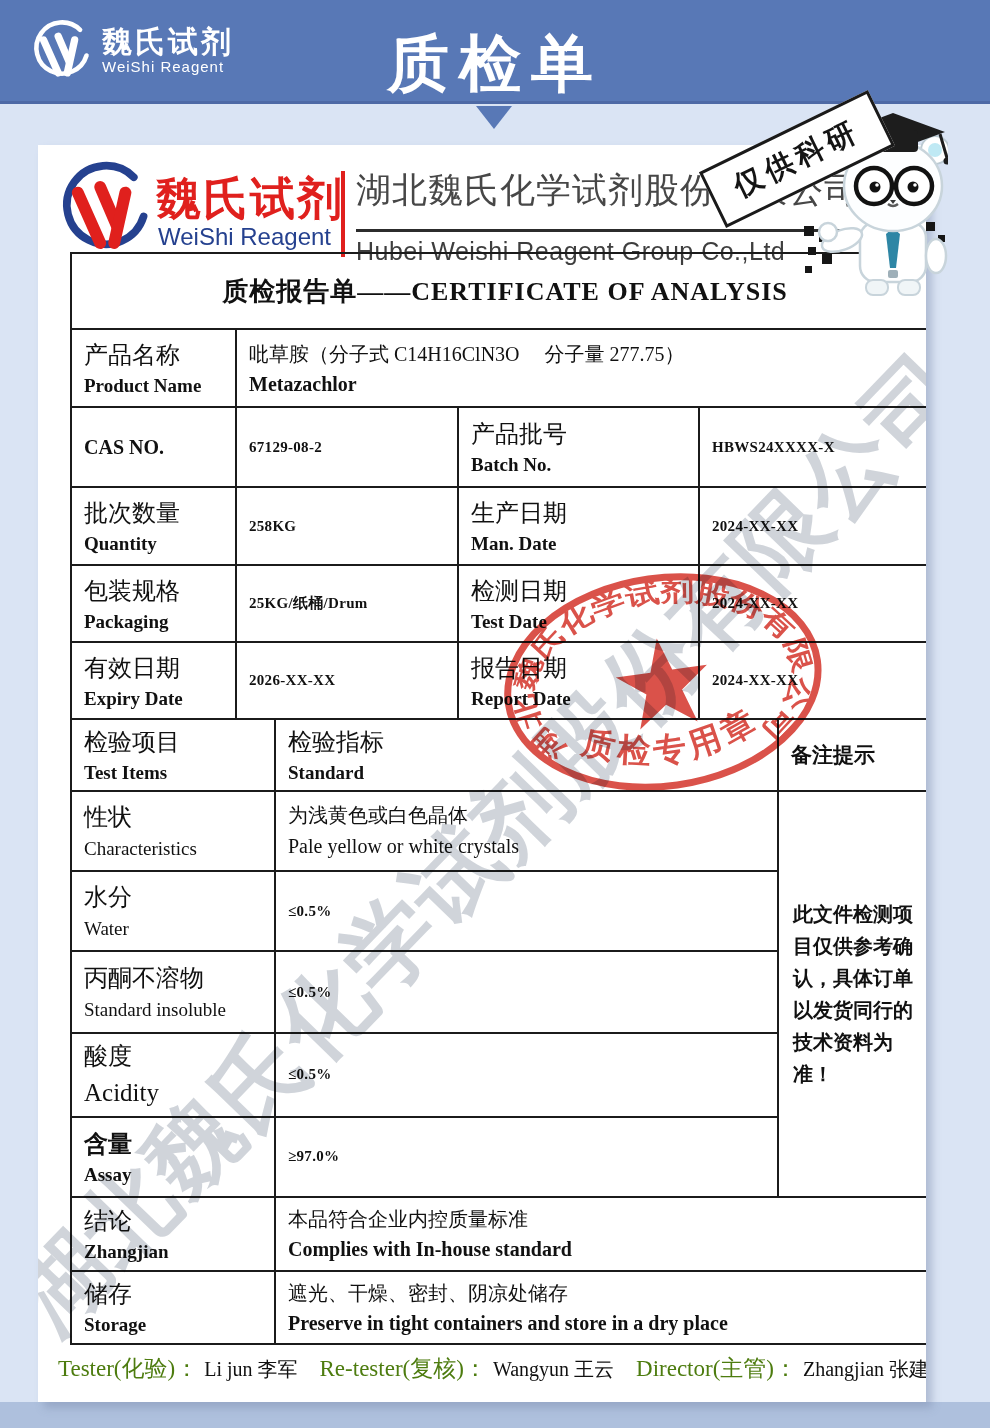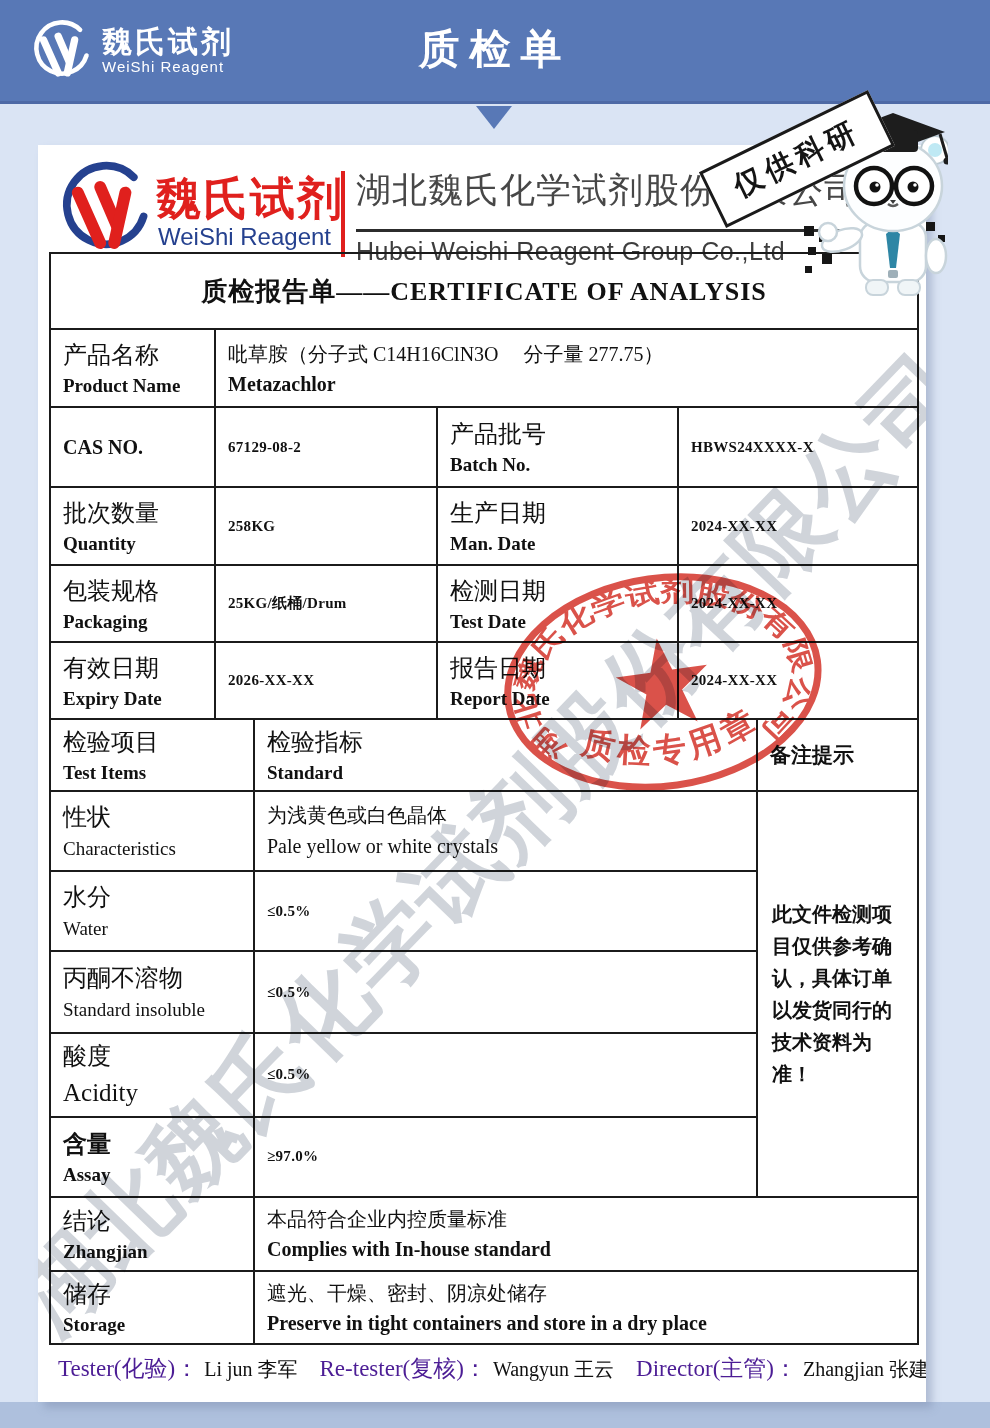--- a/index.html
+++ b/index.html
@@ -11,21 +11,21 @@
   .band { position:absolute; left:0; top:0; width:990px; height:104px;
           background:#5878b6; border-bottom:3px solid #4d69a5; z-index:4; }
   .band-tip { position:absolute; left:476px; top:106px; width:0; height:0;
           border-left:18px solid transparent; border-right:18px solid transparent;
           border-top:23px solid #5878b6; z-index:4; }
   .band-logo { position:absolute; left:28px; top:18px; display:flex; align-items:center; gap:10px; }
   .band-logo-cn { font-family:"Liberation Sans",sans-serif; font-weight:bold; font-size:30px;
           color:#fff; letter-spacing:3px; line-height:1.1; }
   .band-logo-en { font-family:"Liberation Sans",sans-serif; font-size:15px; color:#fff; letter-spacing:1px; }
   .band-title { position:absolute; left:0; right:0; top:22px; text-align:center;
-          font-family:"Liberation Sans",sans-serif; font-weight:bold; font-size:41px;
+          font-family:"Liberation Sans",sans-serif; font-weight:bold; font-size:62px;
           color:#fff; letter-spacing:10px; }
 
   
   .bottom-band { position:absolute; left:0; top:1402px; width:990px; height:26px; background:#aec0dd; z-index:2; }
 
   
   .card { position:absolute; left:38px; top:145px; width:888px; height:1257px; background:#ffffff;
           overflow:hidden; z-index:5; box-shadow:6px 6px 8px rgba(125,140,172,.45); }
 
   
@@ -42,39 +42,39 @@
   .doc-logo-en { position:absolute; left:120px; top:78px; font-family:"Liberation Sans",sans-serif;
           font-size:24px; color:#25418f; }
   .red-divider { position:absolute; left:303px; top:26px; width:4px; height:86px; background:#e0201d; }
   .company-cn { position:absolute; left:318px; top:22px; width:522px; font-family:"Liberation Sans",sans-serif;
           font-size:35px; color:#474747; letter-spacing:1px; white-space:nowrap; }
   .company-rule { position:absolute; left:318px; top:84px; width:496px; height:3px; background:#2c2c2c; }
   .company-en { position:absolute; left:318px; top:92px; font-family:"Liberation Sans",sans-serif;
           font-size:25px; color:#3e3e3e; letter-spacing:.5px; white-space:nowrap; }
 
   
-  .tables { position:absolute; left:11px; top:107px; width:700px; z-index:3; }
+  .tables { position:absolute; left:32px; top:107px; width:700px; z-index:3; }
   table { border-collapse:collapse; table-layout:fixed; width:868px; }
   table + table { margin-top:-2px; }
   td { border:2.5px solid #1b1b1b; vertical-align:middle; padding:4px 8px 4px 12px; background:transparent; }
   .title-cell { text-align:center; font-weight:bold; font-size:26px; letter-spacing:1px; padding-left:8px; }
   .cn  { display:block; font-size:24px; line-height:1.5; }
   .en  { display:block; font-size:19px; font-weight:bold; line-height:1.35; }
   .en:empty, .cn:empty { display:none; }
   .val { font-size:15px; font-weight:bold; letter-spacing:.3px; }
   .vcn { display:block; font-size:20px; line-height:1.55; }
   .ven { display:block; font-size:20px; font-weight:bold; line-height:1.4; }
   .remark-head { font-weight:bold; font-size:21px; font-family:"Liberation Sans",sans-serif;margin-top:40px; }
   .note-cell { font-family:"Liberation Sans",sans-serif; font-weight:bold; font-size:20px;
                line-height:1.6; padding:6px 6px 6px 14px; }
 
   
   .signers { position:absolute; left:20px; top:1208px; width:868px; display:flex;
              align-items:baseline; flex-wrap:nowrap; white-space:nowrap; }
-  .sig-label { font-size:23px; color:#4c1d95; }
+  .sig-label { font-size:23px; color:#4d7c0f; }
   .sig-name  { font-size:20px; color:#111; margin-left:6px; margin-right:22px; }
 
   
   .research-tag { position:absolute; left:703px; top:128px; width:188px; height:62px;
           background:#fff; border:3px solid #1a1a1a; transform:rotate(-26deg);
           text-align:center; line-height:55px; font-family:"Liberation Sans",sans-serif;
           font-weight:bold; font-size:29px; letter-spacing:5px; color:#141414; z-index:16; }
 
   
   .stamp { position:absolute; left:483px; top:552px; width:360px; height:262px;

